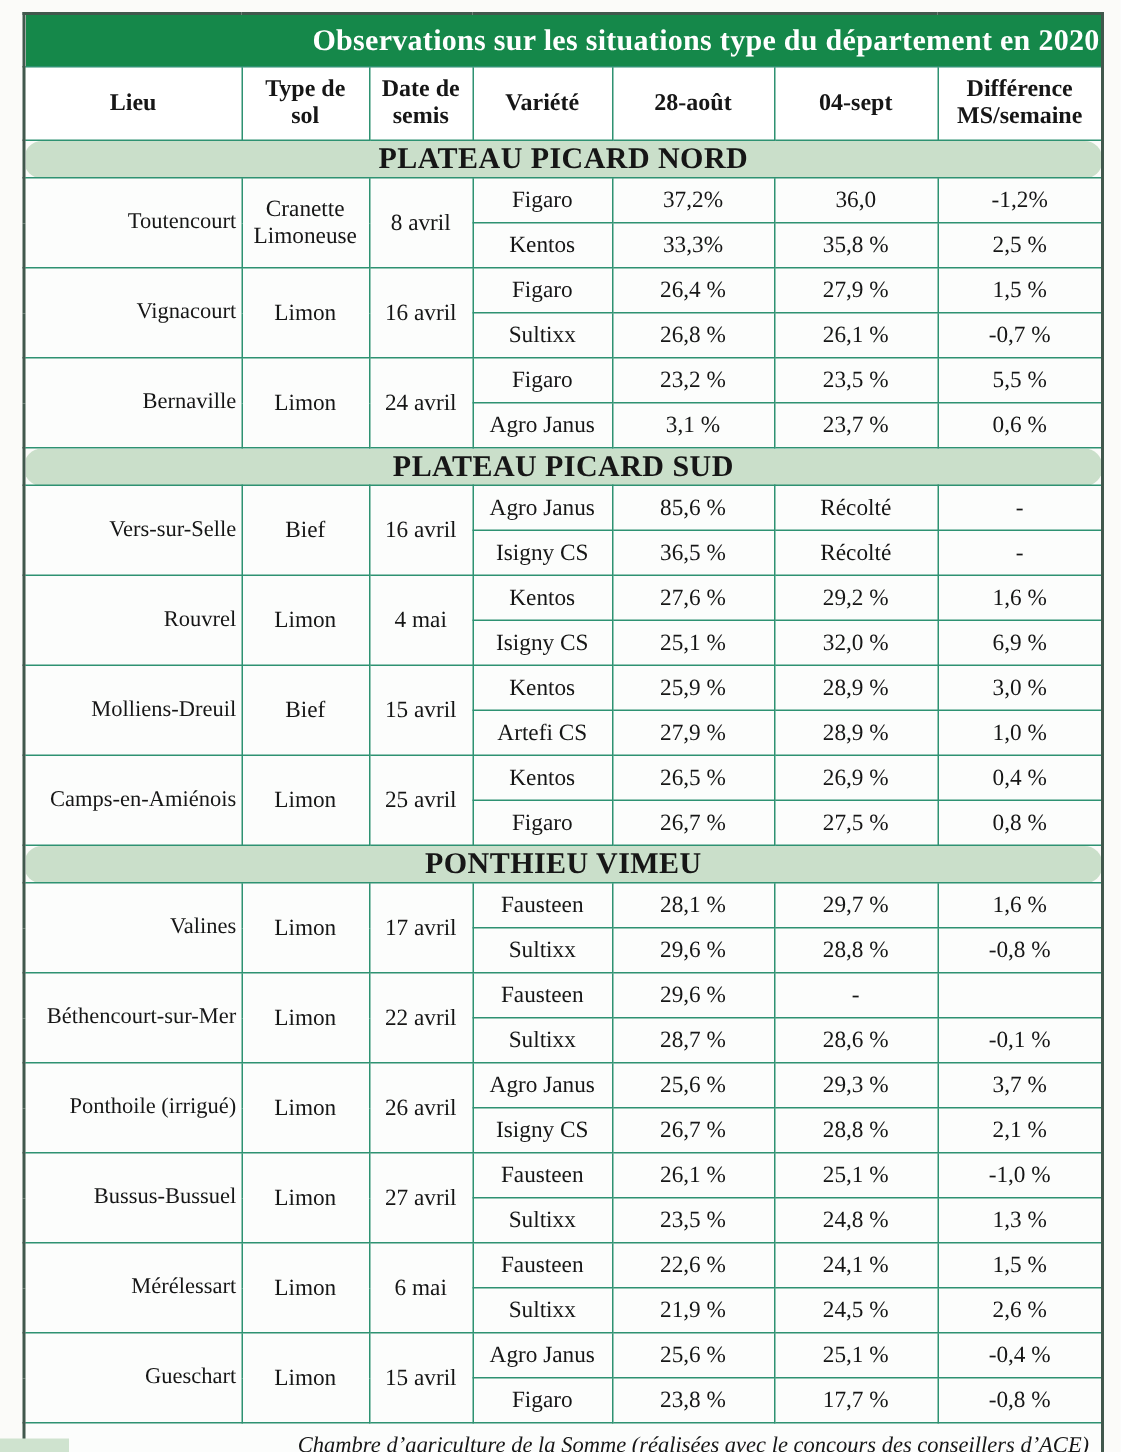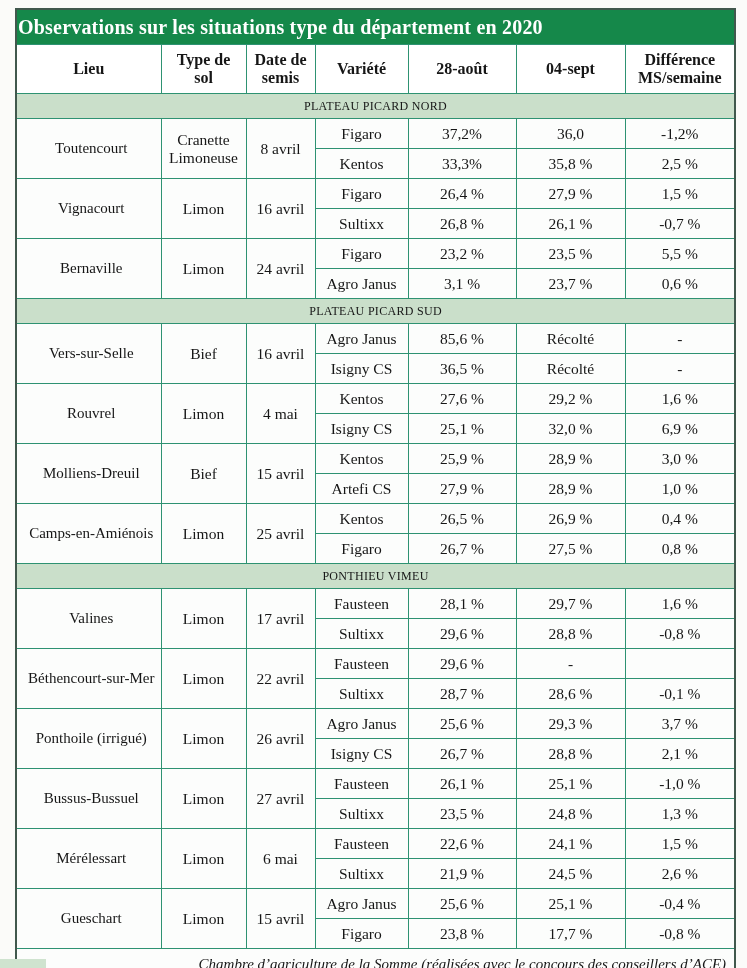--- a/index.html
+++ b/index.html
@@ -24,41 +24,42 @@
     border-collapse:collapse;table-layout:fixed;
     border:2px solid var(--outer);
   }
   .obs th,.obs td{
     border:1.5px solid var(--border);
     overflow:hidden;
   }
   .title-row th{
     background:var(--green);color:#ffffff;
     font-size:20px;font-weight:bold;height:32px;
-    text-align:left;letter-spacing:.2px;
+    text-align:right;letter-spacing:.2px;
     border:1.5px solid var(--green);
     border-bottom:1.5px solid var(--border);
   }
   .head-row th{
     height:48px;background:#ffffff;
     font-size:16px;font-weight:bold;line-height:1.12;
     text-align:center;padding:0 6px;vertical-align:middle;
   }
   tbody td{
     height:29px;background:var(--cell-bg);
     font-size:15.5px;text-align:center;vertical-align:middle;
     padding:0 3px;
   }
   tbody td.lieu{
-    text-align:center;padding-left:8px;font-size:15px;white-space:nowrap;
+    text-align:right;padding-left:8px;font-size:15px;white-space:nowrap;
   }
   tr.section-row td{
     background:var(--section-bg);
-    font-weight:normal;font-size:12px;height:24px;
+    font-weight:bold;font-size:20px;height:24px;
     letter-spacing:.3px;
+    border-radius:12px;
   }
   tfoot td{
     height:28px;background:var(--cell-bg);
     font-style:italic;font-size:15px;
     text-align:right;padding-right:8px;vertical-align:middle;
   }
   .bottom-strip{
     position:absolute;left:0;bottom:0;width:46px;height:9px;
     background:#cfe3cf;
   }

